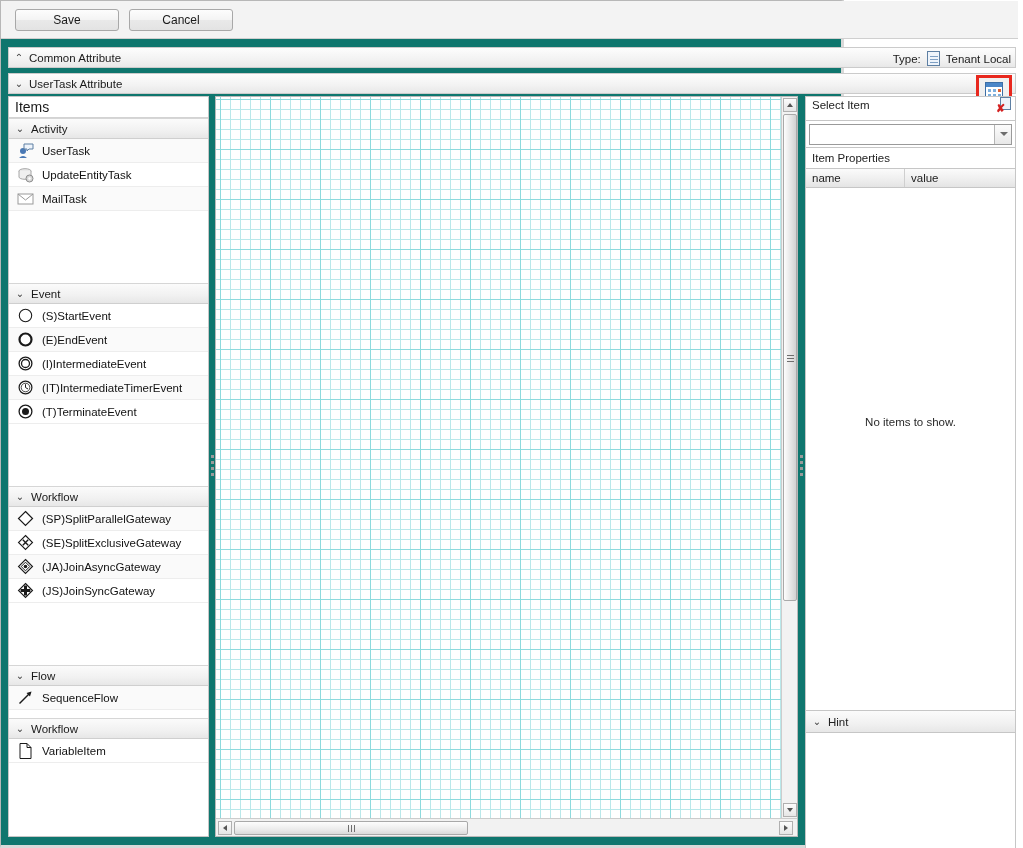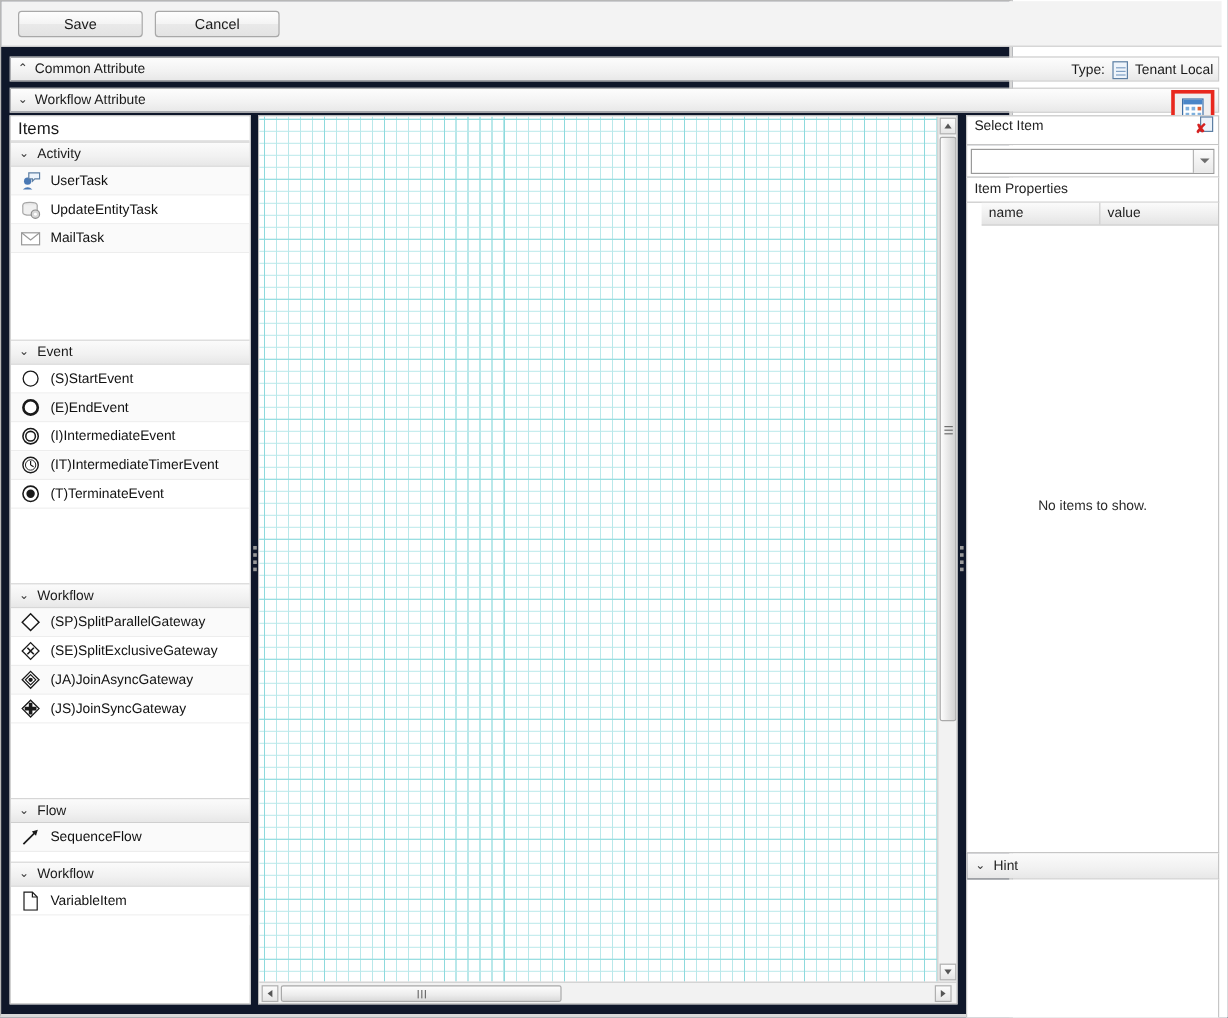--- a/index.html
+++ b/index.html
@@ -10,21 +10,21 @@
     font-family: "Liberation Sans", sans-serif;
     font-size: 12px;
     color: #222222;
     overflow: hidden;
   }
 
   #app {
     position: relative;
     width: 844px;
     height: 848px;
-    background: #0f172a;
+    background: #0f766e;
     border: 1px solid #b7b7b7;
     border-right: 3px solid #d9d9d9;
     border-bottom: 3px solid #d9d9d9;
   }
 
   
   .toolbar {
     position: absolute;
     left: 0; top: 0;
     width: 1017px; height: 38px;
@@ -391,21 +391,20 @@
     border-top: none;
     background: #ffffff;
     font-size: 11.5px;
   }
   .props-table {
     border: 1px solid #c6c6c6;
     border-top: none;
     height: 542px;
     background: #ffffff;
     position: relative;
-    padding-left: 12px;
   }
   .props-cols {
     display: flex;
     height: 19px;
     background: linear-gradient(to bottom, #fbfbfb, #eeeeee 60%, #e4e4e4);
     border-bottom: 1px solid #c6c6c6;
     font-size: 11.5px;
   }
   .props-cols div {
     line-height: 18px;
@@ -453,21 +452,21 @@
     <span class="attr-label">Common Attribute</span>
     <div class="type-block">
       <span>Type:</span>
       <span class="doc-icon"></span>
       <span>Tenant Local</span>
     </div>
   </div>
 
   <div class="attr-bar" id="attr-workflow">
     <span class="chev">⌄</span>
-    <span class="attr-label">Workflow Attribute</span>
+    <span class="attr-label">UserTask Attribute</span>
     <div class="grid-btn-wrap">
       <div class="grid-icon">
         <div class="gtop"></div>
         <div class="gcell" style="left:2px;top:6px"></div>
         <div class="gcell" style="left:7px;top:6px"></div>
         <div class="gcell red" style="left:12px;top:6px"></div>
         <div class="gcell" style="left:2px;top:11px"></div>
         <div class="gcell" style="left:7px;top:11px"></div>
         <div class="gcell" style="left:12px;top:11px"></div>
       </div>

